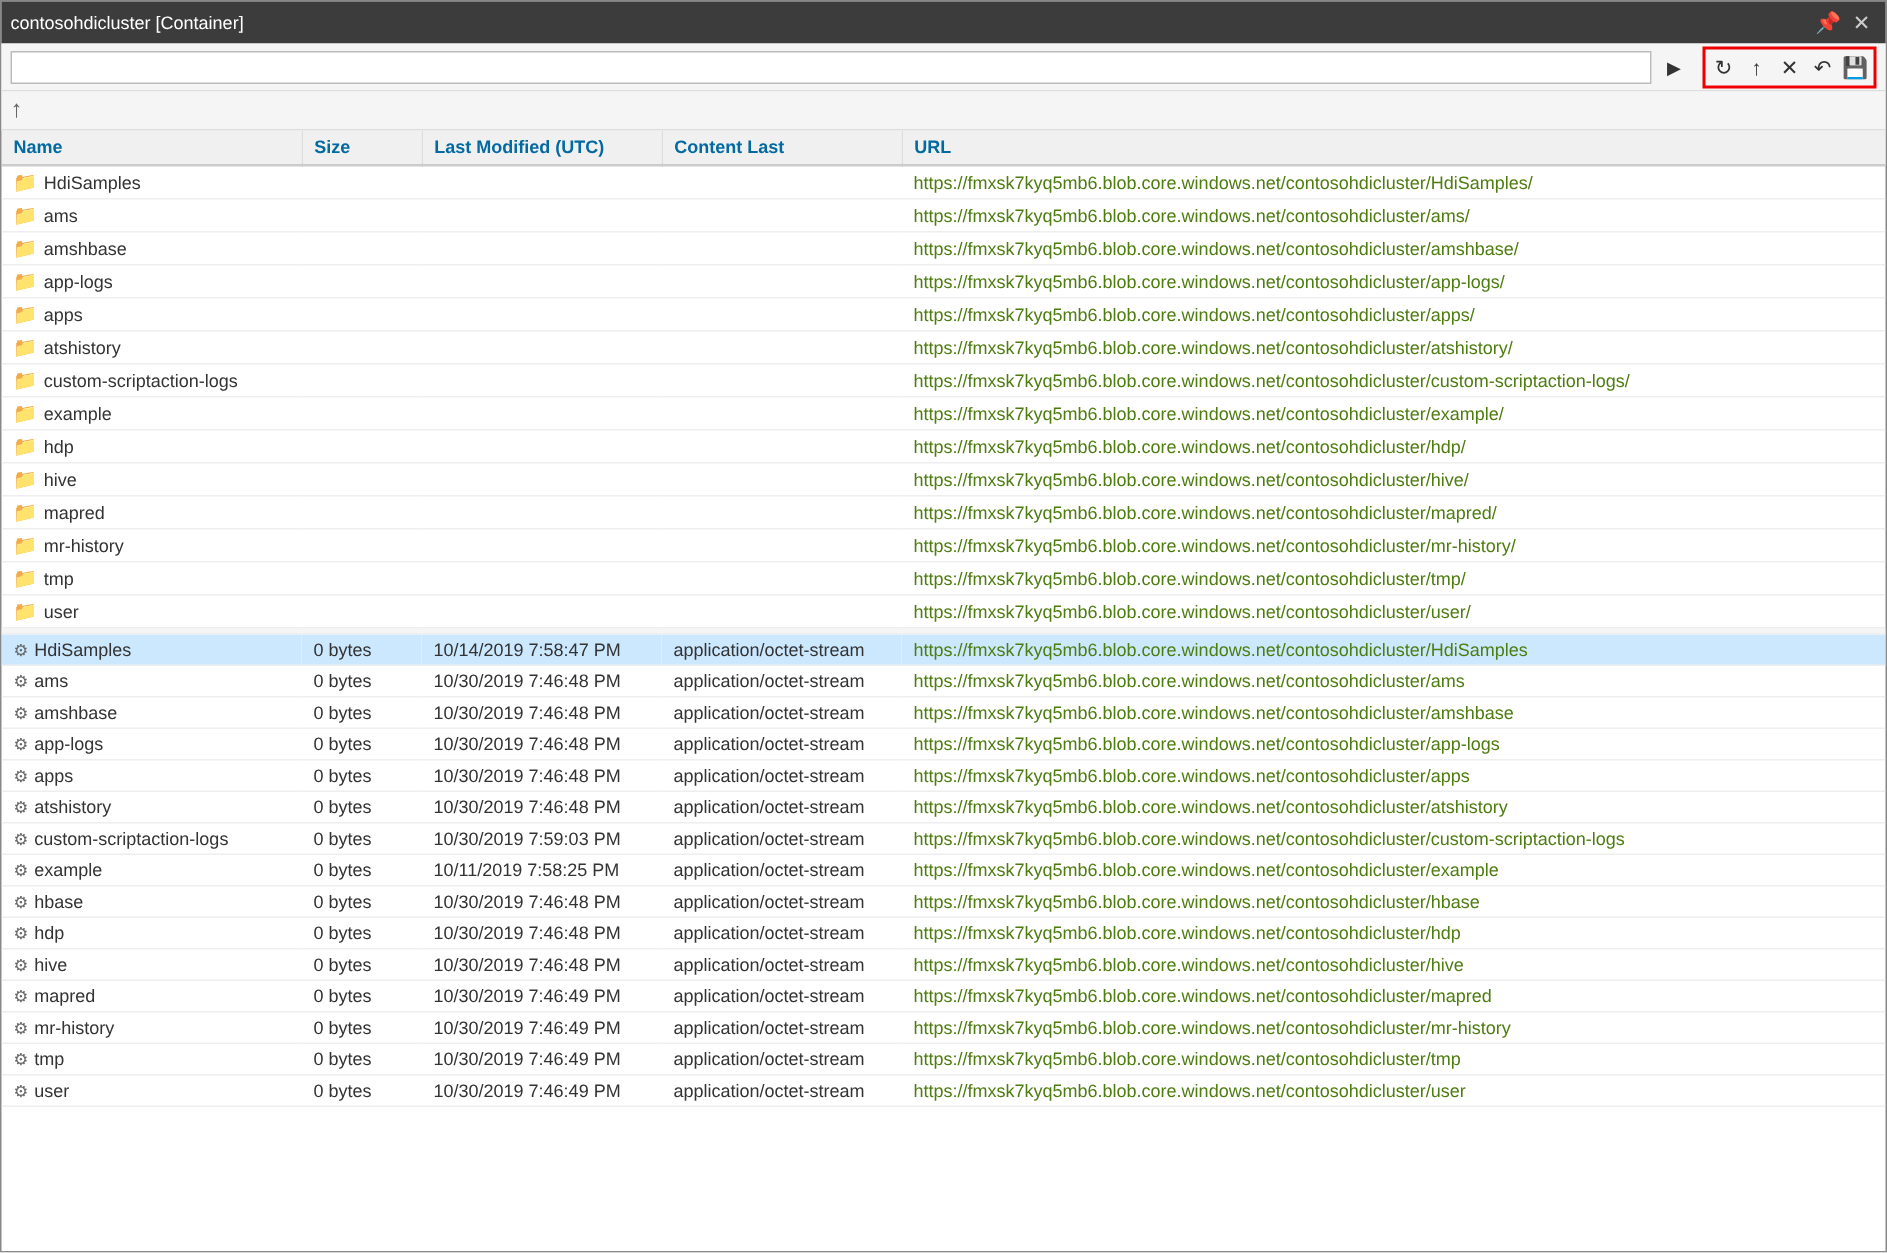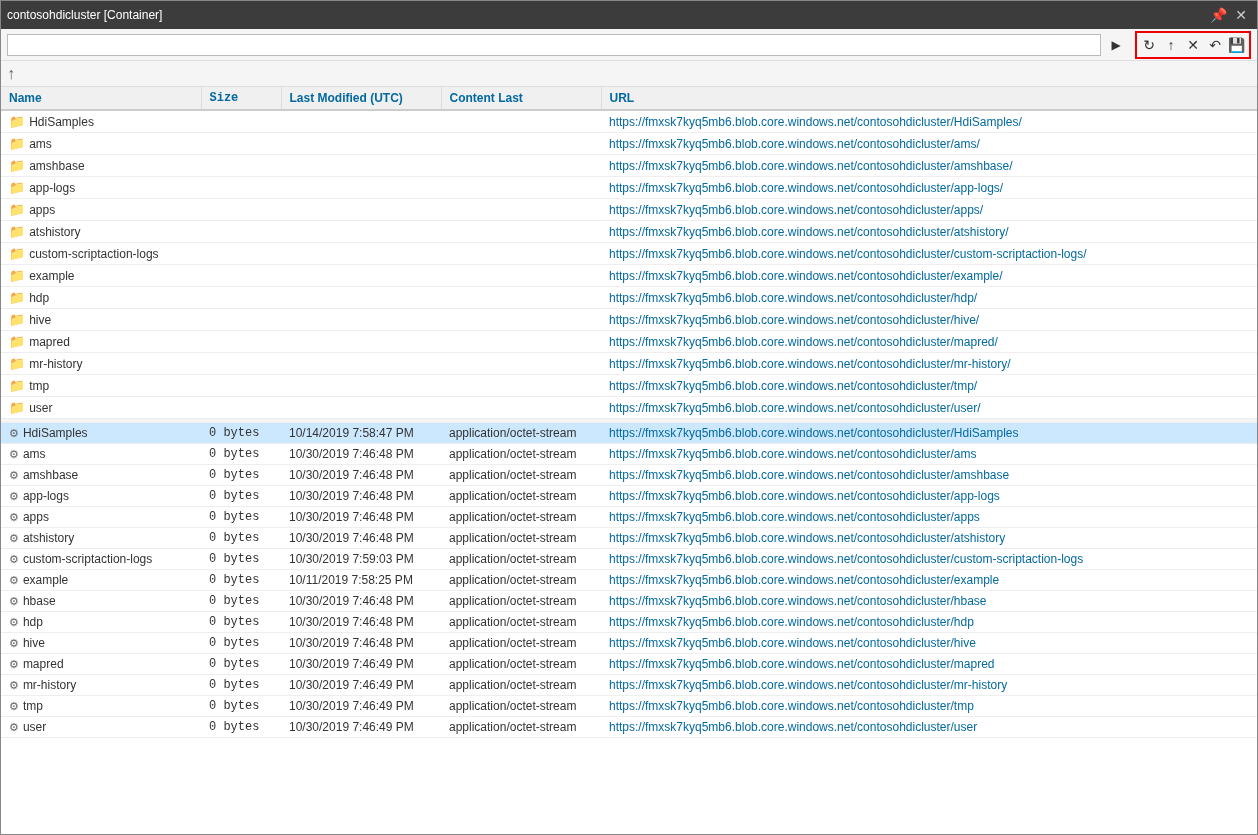--- a/index.html
+++ b/index.html
@@ -115,26 +115,26 @@
       padding: 3px 8px;
       color: #333;
       white-space: nowrap;
     }
 
     .folder-icon { color: #e8b64c; margin-right: 4px; font-size: 13px; }
     .blob-icon { color: #666; margin-right: 4px; font-size: 11px; }
     .name-cell { display: flex; align-items: center; }
 
     .col-name { width: 200px; min-width: 150px; }
-    .col-size { width: 80px; font-family: Liberation Mono, monospace; }
+    .col-size { width: 80px; }
     .col-modified { width: 160px; }
     .col-type { width: 160px; }
     .col-url { }
 
-    .url-link { color: #0369a1; text-decoration: none; }
+    .url-link { color: #4d7c0f; text-decoration: none; }
 
     .divider-row td {
       background: #f5f5f5;
       height: 4px;
       padding: 0;
     }
   </style>
 </head>
 <body>
 

